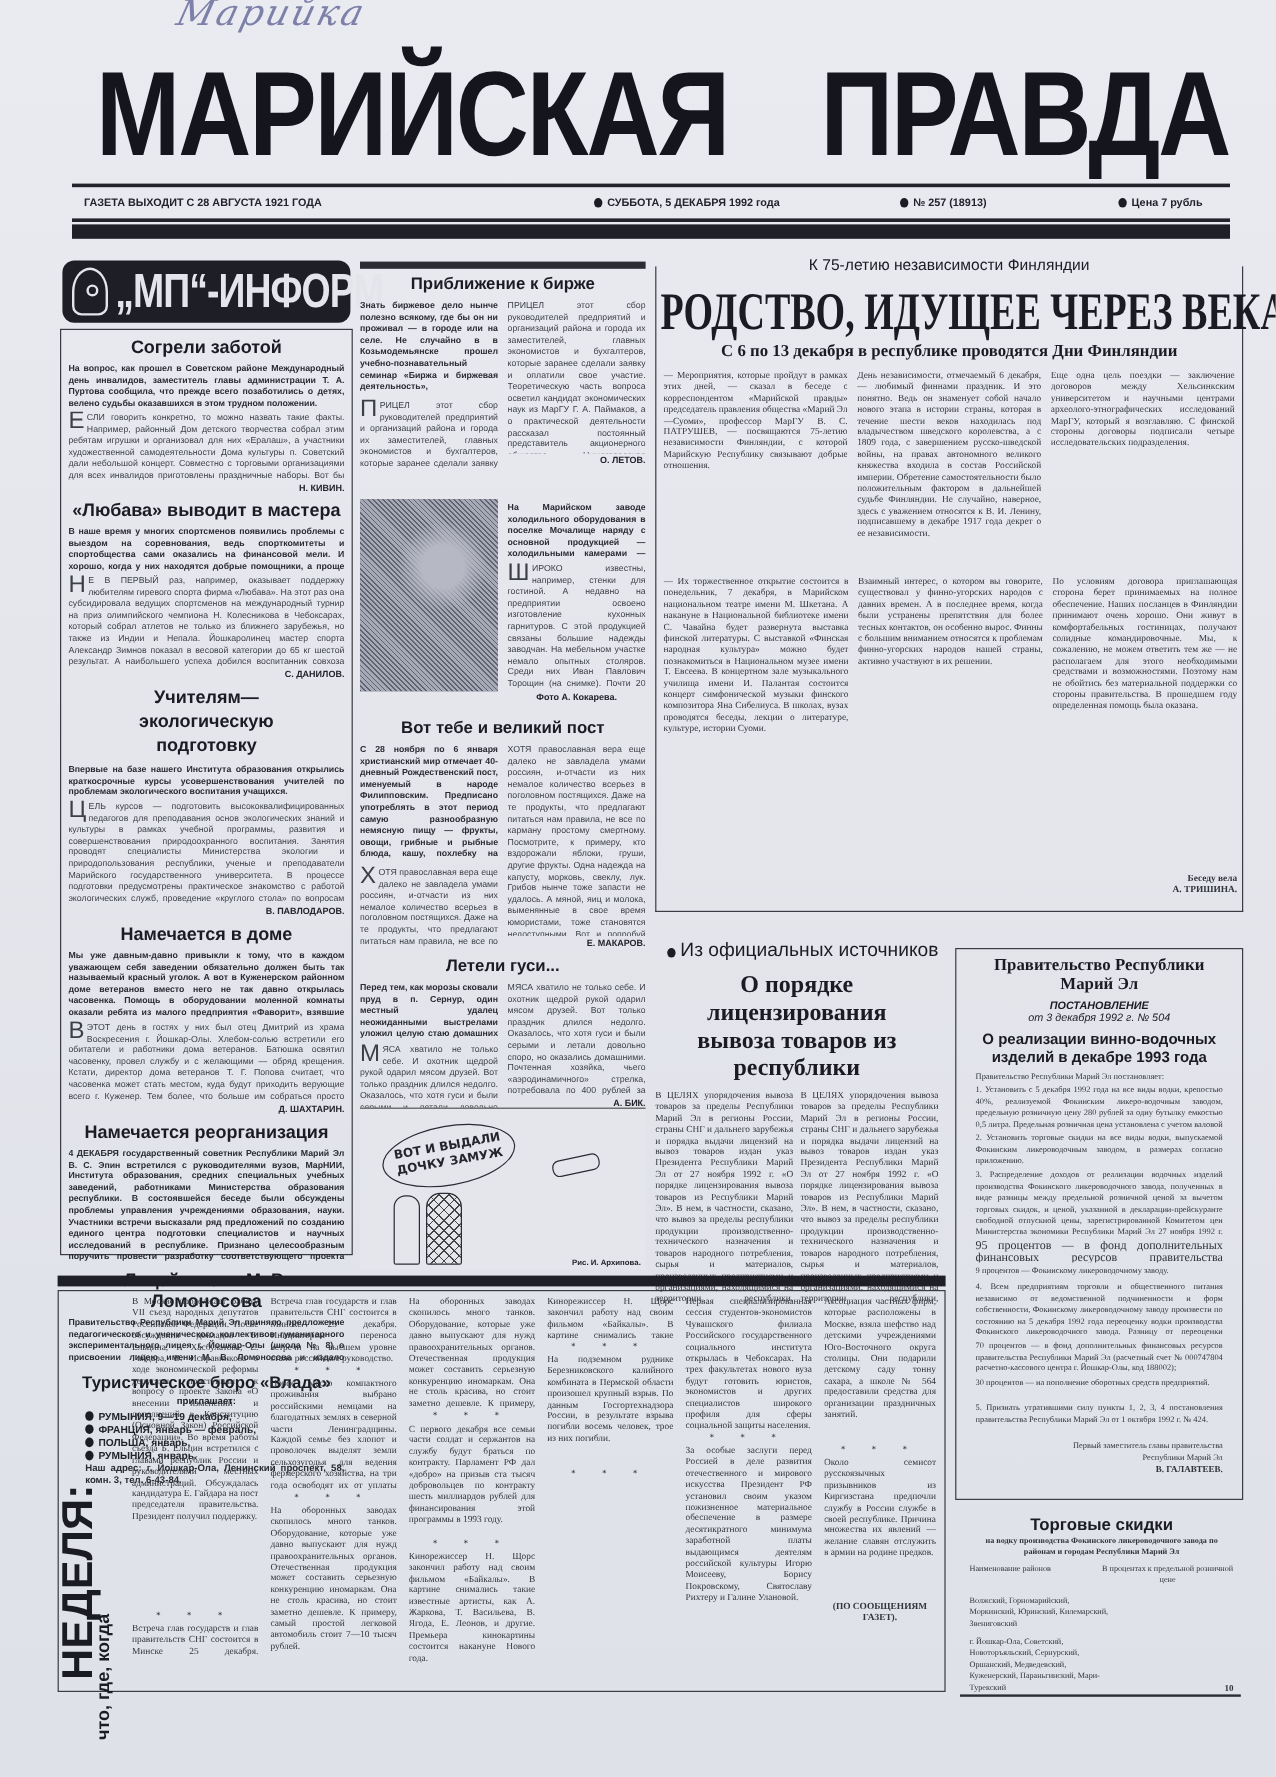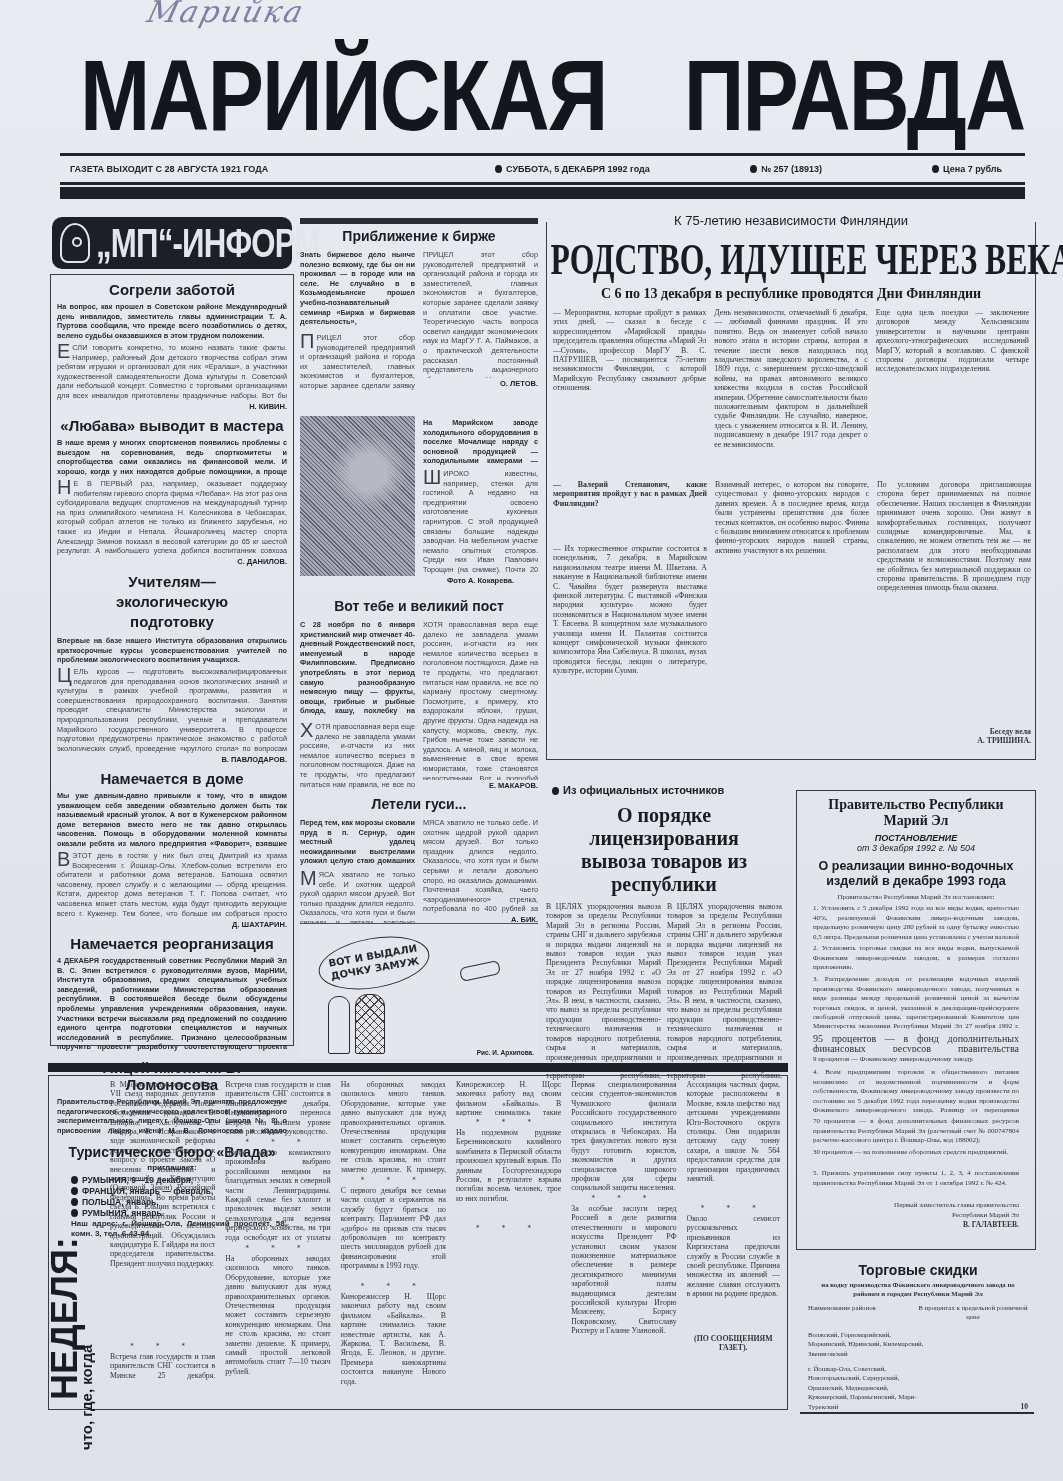--- a/index.html
+++ b/index.html
@@ -204,53 +204,52 @@
         <div class="textblock body-serif" style="height:156px">— Мероприятия, которые пройдут в рамках этих дней, — сказал в беседе с корреспондентом «Марийской правды» председатель правления общества «Марий Эл—Суоми», профессор МарГУ В. С. ПАТРУШЕВ, — посвящаются 75-летию независимости Финляндии, с которой Марийскую Республику связывают добрые отношения.</div>
       </div>
       <div style="width:154px">
         <div class="textblock body-serif" style="height:156px">День независимости, отмечаемый 6 декабря, — любимый финнами праздник. И это понятно. Ведь он знаменует собой начало нового этапа в истории страны, которая в течение шести веков находилась под владычеством шведского королевства, а с 1809 года, с завершением русско-шведской войны, на правах автономного великого княжества входила в состав Российской империи. Обретение самостоятельности было положительным фактором в дальнейшей судьбе Финляндии. Не случайно, наверное, здесь с уважением относятся к В. И. Ленину, подписавшему в декабре 1917 года декрет о ее независимости.</div>
       </div>
       <div style="width:154px">
         <div class="textblock body-serif" style="height:524px">Еще одна цель поездки — заключение договоров между Хельсинкским университетом и научными центрами археолого-этнографических исследований МарГУ, который я возглавляю. С финской стороны договоры подписали четыре исследовательских подразделения.</div>
       </div>
     </div>
     <div class="col" style="left:6px;top:258px;width:154px">
-      <div class="textblock body-serif" style="height:64px;font-weight:700">— Валерий Степанович, какие мероприятия пройдут у вас в рамках Дней Финляндии?</div>
       <div class="textblock body-serif" style="height:208px">— Их торжественное открытие состоится в понедельник, 7 декабря, в Марийском национальном театре имени М. Шкетана. А накануне в Национальной библиотеке имени С. Чавайна будет развернута выставка финской литературы. С выставкой «Финская народная культура» можно будет познакомиться в Национальном музее имени Т. Евсеева. В концертном зале музыкального училища имени И. Палантая состоится концерт симфонической музыки финского композитора Яна Сибелиуса. В школах, вузах проводятся беседы, лекции о литературе, культуре, истории Суоми.</div>
     </div>
     <div class="col" style="left:168px;top:258px;width:154px">
       <div class="textblock body-serif" style="height:272px">Взаимный интерес, о котором вы говорите, существовал у финно-угорских народов с давних времен. А в последнее время, когда были устранены препятствия для более тесных контактов, он особенно вырос. Финны с большим вниманием относятся к проблемам финно-угорских народов нашей страны, активно участвуют в их решении.</div>
     </div>
     <div class="col" style="left:330px;top:258px;width:154px">
       <div class="textblock body-serif" style="height:262px">По условиям договора приглашающая сторона берет принимаемых на полное обеспечение. Наших посланцев в Финляндии принимают очень хорошо. Они живут в комфортабельных гостиницах, получают солидные командировочные. Мы, к сожалению, не можем ответить тем же — не располагаем для этого необходимыми средствами и возможностями. Поэтому нам не обойтись без материальной поддержки со стороны правительства. В прошедшем году определенная помощь была оказана.</div>
     </div>
     <div class="col" style="left:330px;top:505px;width:154px;text-align:right">
       <div class="body-serif" style="font-weight:700;text-align:right">Беседу вела</div>
       <div class="body-serif" style="font-weight:700;text-align:right">А. ТРИШИНА.</div>
     </div>
   </div>
 
   <div class="col" style="left:546px;top:784px;width:236px;height:270px">
-    <div class="hd" style="font-size:11px;font-weight:700;text-align:left;padding-left:6px"><i class="dot"></i><span>Из официальных источников</span></div>
+    <div class="hd" style="font-size:16px;font-weight:400;text-align:right;padding-left:6px"><i class="dot"></i><span>Из официальных источников</span></div>
     <div class="hd-serif" style="font-size:20px;line-height:23px;margin:8px 10px 6px">О порядке лицензирования вывоза товаров из республики</div>
     <div style="display:flex;gap:6px">
       <div class="textblock body-serif" style="width:115px;height:178px">В ЦЕЛЯХ упорядочения вывоза товаров за пределы Республики Марий Эл в регионы России, страны СНГ и дальнего зарубежья и порядка выдачи лицензий на вывоз товаров издан указ Президента Республики Марий Эл от 27 ноября 1992 г. «О порядке лицензирования вывоза товаров из Республики Марий Эл». В нем, в частности, сказано, что вывоз за пределы республики продукции производственно-технического назначения и товаров народного потребления, сырья и материалов, произведенных предприятиями и организациями, находящимися на территории республики, осуществляется через Министерство экономики Республики Марий Эл. Перемещение продукции производится на основании разрешений Министерства торговли и материальных ресурсов. Лицензии выдаются на сельскохозяйственную продукцию, лес и лесоматериалы, нефтепродукты, черные и цветные металлы, а также другие виды товаров. Правительству поручено утвердить перечень товаров, вывоз которых лицензируется, и порядок выдачи лицензий. Контроль за соблюдением порядка вывоза возложен на таможню.</div>
       <div class="textblock body-serif" style="width:115px;height:178px">В ЦЕЛЯХ упорядочения вывоза товаров за пределы Республики Марий Эл в регионы России, страны СНГ и дальнего зарубежья и порядка выдачи лицензий на вывоз товаров издан указ Президента Республики Марий Эл от 27 ноября 1992 г. «О порядке лицензирования вывоза товаров из Республики Марий Эл». В нем, в частности, сказано, что вывоз за пределы республики продукции производственно-технического назначения и товаров народного потребления, сырья и материалов, произведенных предприятиями и организациями, находящимися на территории республики, осуществляется через Министерство экономики Республики Марий Эл. Перемещение продукции производится на основании разрешений Министерства торговли и материальных ресурсов. Лицензии выдаются на сельскохозяйственную продукцию, лес и лесоматериалы, нефтепродукты, черные и цветные металлы, а также другие виды товаров. Правительству поручено утвердить перечень товаров, вывоз которых лицензируется, и порядок выдачи лицензий. Контроль за соблюдением порядка вывоза возложен на таможню.</div>
     </div>
   </div>
 
   <div class="col boxed" style="left:796px;top:790px;width:240px;height:460px;padding:6px 16px">
     <div class="hd-serif" style="font-size:14px;line-height:16px">
       <div>Правительство Республики</div>
         <div>Марий Эл</div>
     </div>
     <div class="hd" style="font-size:9px;font-weight:700;margin-top:4px;font-style:italic">ПОСТАНОВЛЕНИЕ</div>
     <div class="hd" style="font-size:9px;font-weight:400;font-style:italic">от 3 декабря 1992 г. № 504</div>
     <div class="hd" style="font-size:12.5px;line-height:15px;margin:6px 0 4px">О реализации винно-водочных изделий в декабре 1993 года</div>
-    <div class="body-serif" style="text-align:center;font-size:7px">Правительство Республики Марий Эл постановляет:</div>
+    <div class="body-serif" style="text-align:left;font-size:7px">Правительство Республики Марий Эл постановляет:</div>
     <div class="textblock body-serif" style="height:37px;margin-top:2px;font-size:7px">1. Установить с 5 декабря 1992 года на все виды водки, крепостью 40%, реализуемой Фокинским ликеро-водочным заводом, предельную розничную цену 280 рублей за одну бутылку емкостью 0,5 литра. Предельная розничная цена установлена с учетом валовой цены ресурса, налога на добавленную стоимость, акцизного сбора и торговой скидки.</div>
     <div class="textblock body-serif" style="height:28px;margin-top:3px;font-size:7px">2. Установить торговые скидки на все виды водки, выпускаемой Фокинским ликероводочным заводом, в размерах согласно приложению.</div>
     <div class="textblock body-serif" style="height:56px;margin-top:3px;font-size:7px">3. Распределение доходов от реализации водочных изделий производства Фокинского ликероводочного завода, полученных в виде разницы между предельной розничной ценой за вычетом торговых скидок, и ценой, указанной в декларации-прейскуранте свободной отпускной цены, зарегистрированной Комитетом цен Министерства экономики Республики Марий Эл 27 ноября 1992 г. (реестр № ПШ 28-92), производить Фокинскому ликероводочному заводу в следующем порядке:</div>
     <div class="textblock body-serif" style="height:18px;margin-top:3px;font-size:10px">95 процентов — в фонд дополнительных финансовых ресурсов правительства Республики Марий Эл;</div>
     <div class="textblock body-serif" style="height:10px;margin-top:3px;font-size:7px">9 процентов — Фокинскому ликероводочному заводу.</div>
     <div class="textblock body-serif" style="height:46px;margin-top:3px;font-size:7px">4. Всем предприятиям торговли и общественного питания независимо от ведомственной подчиненности и форм собственности, Фокинскому ликероводочному заводу произвести по состоянию на 5 декабря 1992 года переоценку водки производства Фокинского ликероводочного завода. Разницу от переоценки распределить в следующем порядке:</div>
     <div class="textblock body-serif" style="height:28px;margin-top:3px;font-size:7px">70 процентов — в фонд дополнительных финансовых ресурсов правительства Республики Марий Эл (расчетный счет № 000747804 расчетно-кассового центра г. Йошкар-Олы, код 188002);</div>
     <div class="textblock body-serif" style="height:18px;margin-top:3px;font-size:7px">30 процентов — на пополнение оборотных средств предприятий.</div>
     <div class="textblock body-serif" style="height:28px;margin-top:3px;font-size:7px">5. Признать утратившими силу пункты 1, 2, 3, 4 постановления правительства Республики Марий Эл от 1 октября 1992 г. № 424.</div>
     <div class="body-serif" style="text-align:right;font-size:7px;margin-top:4px">

